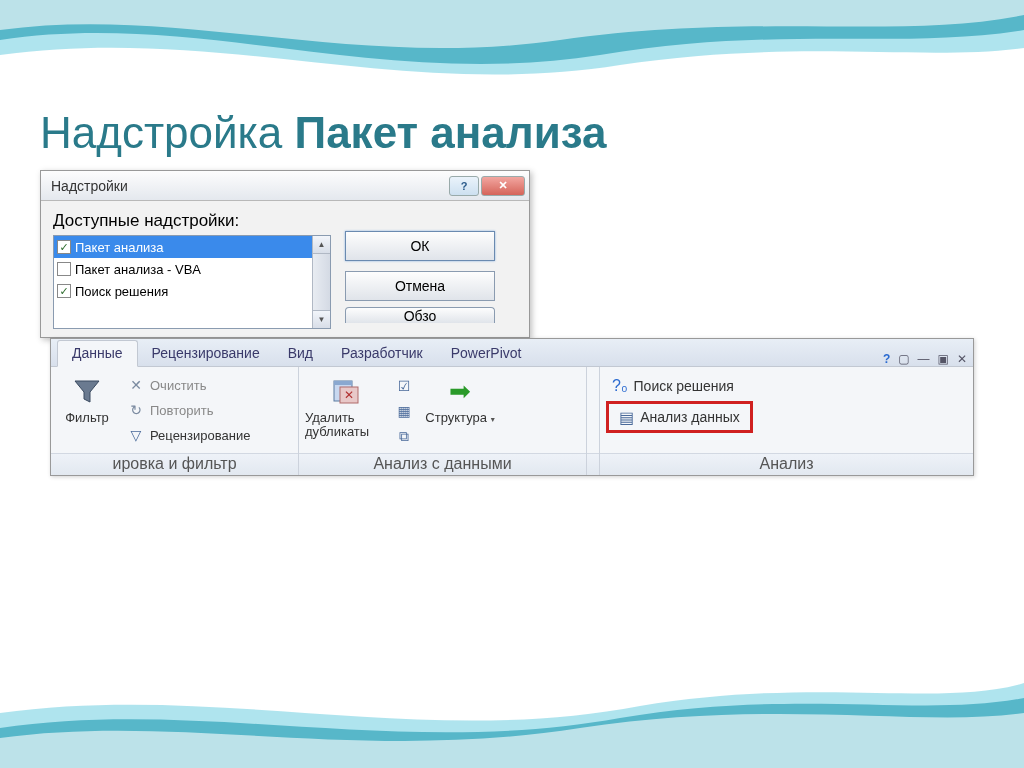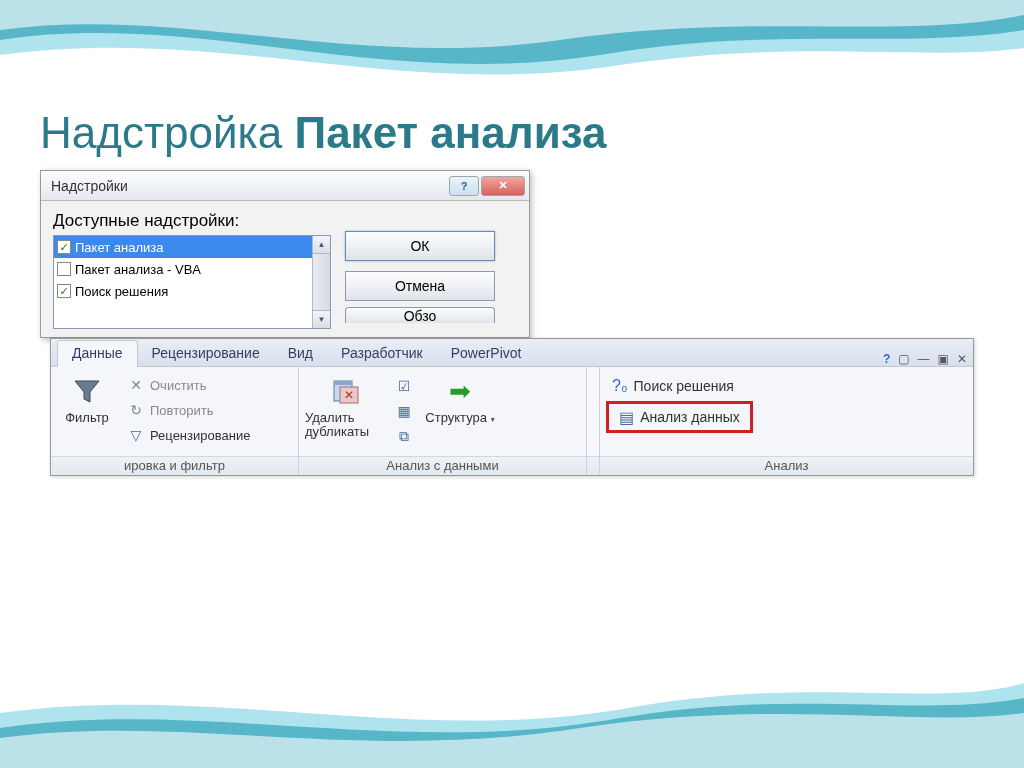--- a/index.html
+++ b/index.html
@@ -48,21 +48,21 @@
 .ribbon-tabs { height: 28px; background: linear-gradient(#e8eef6,#d8e0ec); display: flex; align-items: flex-end; padding-left: 6px; border-bottom: 1px solid #c2c8d2; }
 .tab { padding: 4px 14px 5px; font-size: 14px; color: #3a3a6a; cursor: pointer; }
 .tab.active { background: #f4f6f9; border: 1px solid #c2c8d2; border-bottom: 1px solid #f4f6f9; border-radius: 3px 3px 0 0; margin-bottom: -1px; }
 .tab-window-ctrl { margin-left: auto; display: flex; gap: 8px; padding-right: 6px; align-items: center; color: #556; font-size: 12px; }
 .tab-window-ctrl span { cursor: pointer; }
 .wc-help { color: #2a6ad0; font-weight: bold; }
 
 .ribbon-body { display: flex; height: 108px; }
 .group { border-right: 1px solid #ccd2dc; padding: 4px 6px 0; display: flex; flex-direction: column; }
 .group-content { flex: 1; display: flex; align-items: flex-start; gap: 6px; }
-.group-label { text-align: center; font-size: 13px; color: #555; padding: 1px 0 2px; background: linear-gradient(#eef2f8, #e2e8f0); margin: 0 -6px; border-top: 1px solid #d2d8e2; }
+.group-label { text-align: center; font-size: 16px; color: #555; padding: 1px 0 2px; background: linear-gradient(#eef2f8, #e2e8f0); margin: 0 -6px; border-top: 1px solid #d2d8e2; }
 
 .big-btn { display: flex; flex-direction: column; align-items: center; width: 60px; padding-top: 2px; cursor: pointer; }
 .big-btn .icon { width: 36px; height: 36px; display: flex; align-items: center; justify-content: center; font-size: 26px; }
 .big-btn .lbl { font-size: 13px; color: #333; line-height: 1.1; margin-top: 2px; }
 .big-btn .caret { font-size: 8px; color: #555; }
 
 .small-btns { display: flex; flex-direction: column; gap: 1px; padding-top: 2px; }
 .small-btn { display: flex; align-items: center; gap: 5px; font-size: 13px; color: #888; height: 24px; padding: 0 4px; cursor: pointer; }
 .small-btn .icon { width: 18px; height: 18px; display: inline-flex; align-items: center; justify-content: center; font-size: 14px; color: #7a8aa0; }
 .small-btn.enabled { color: #333; }

